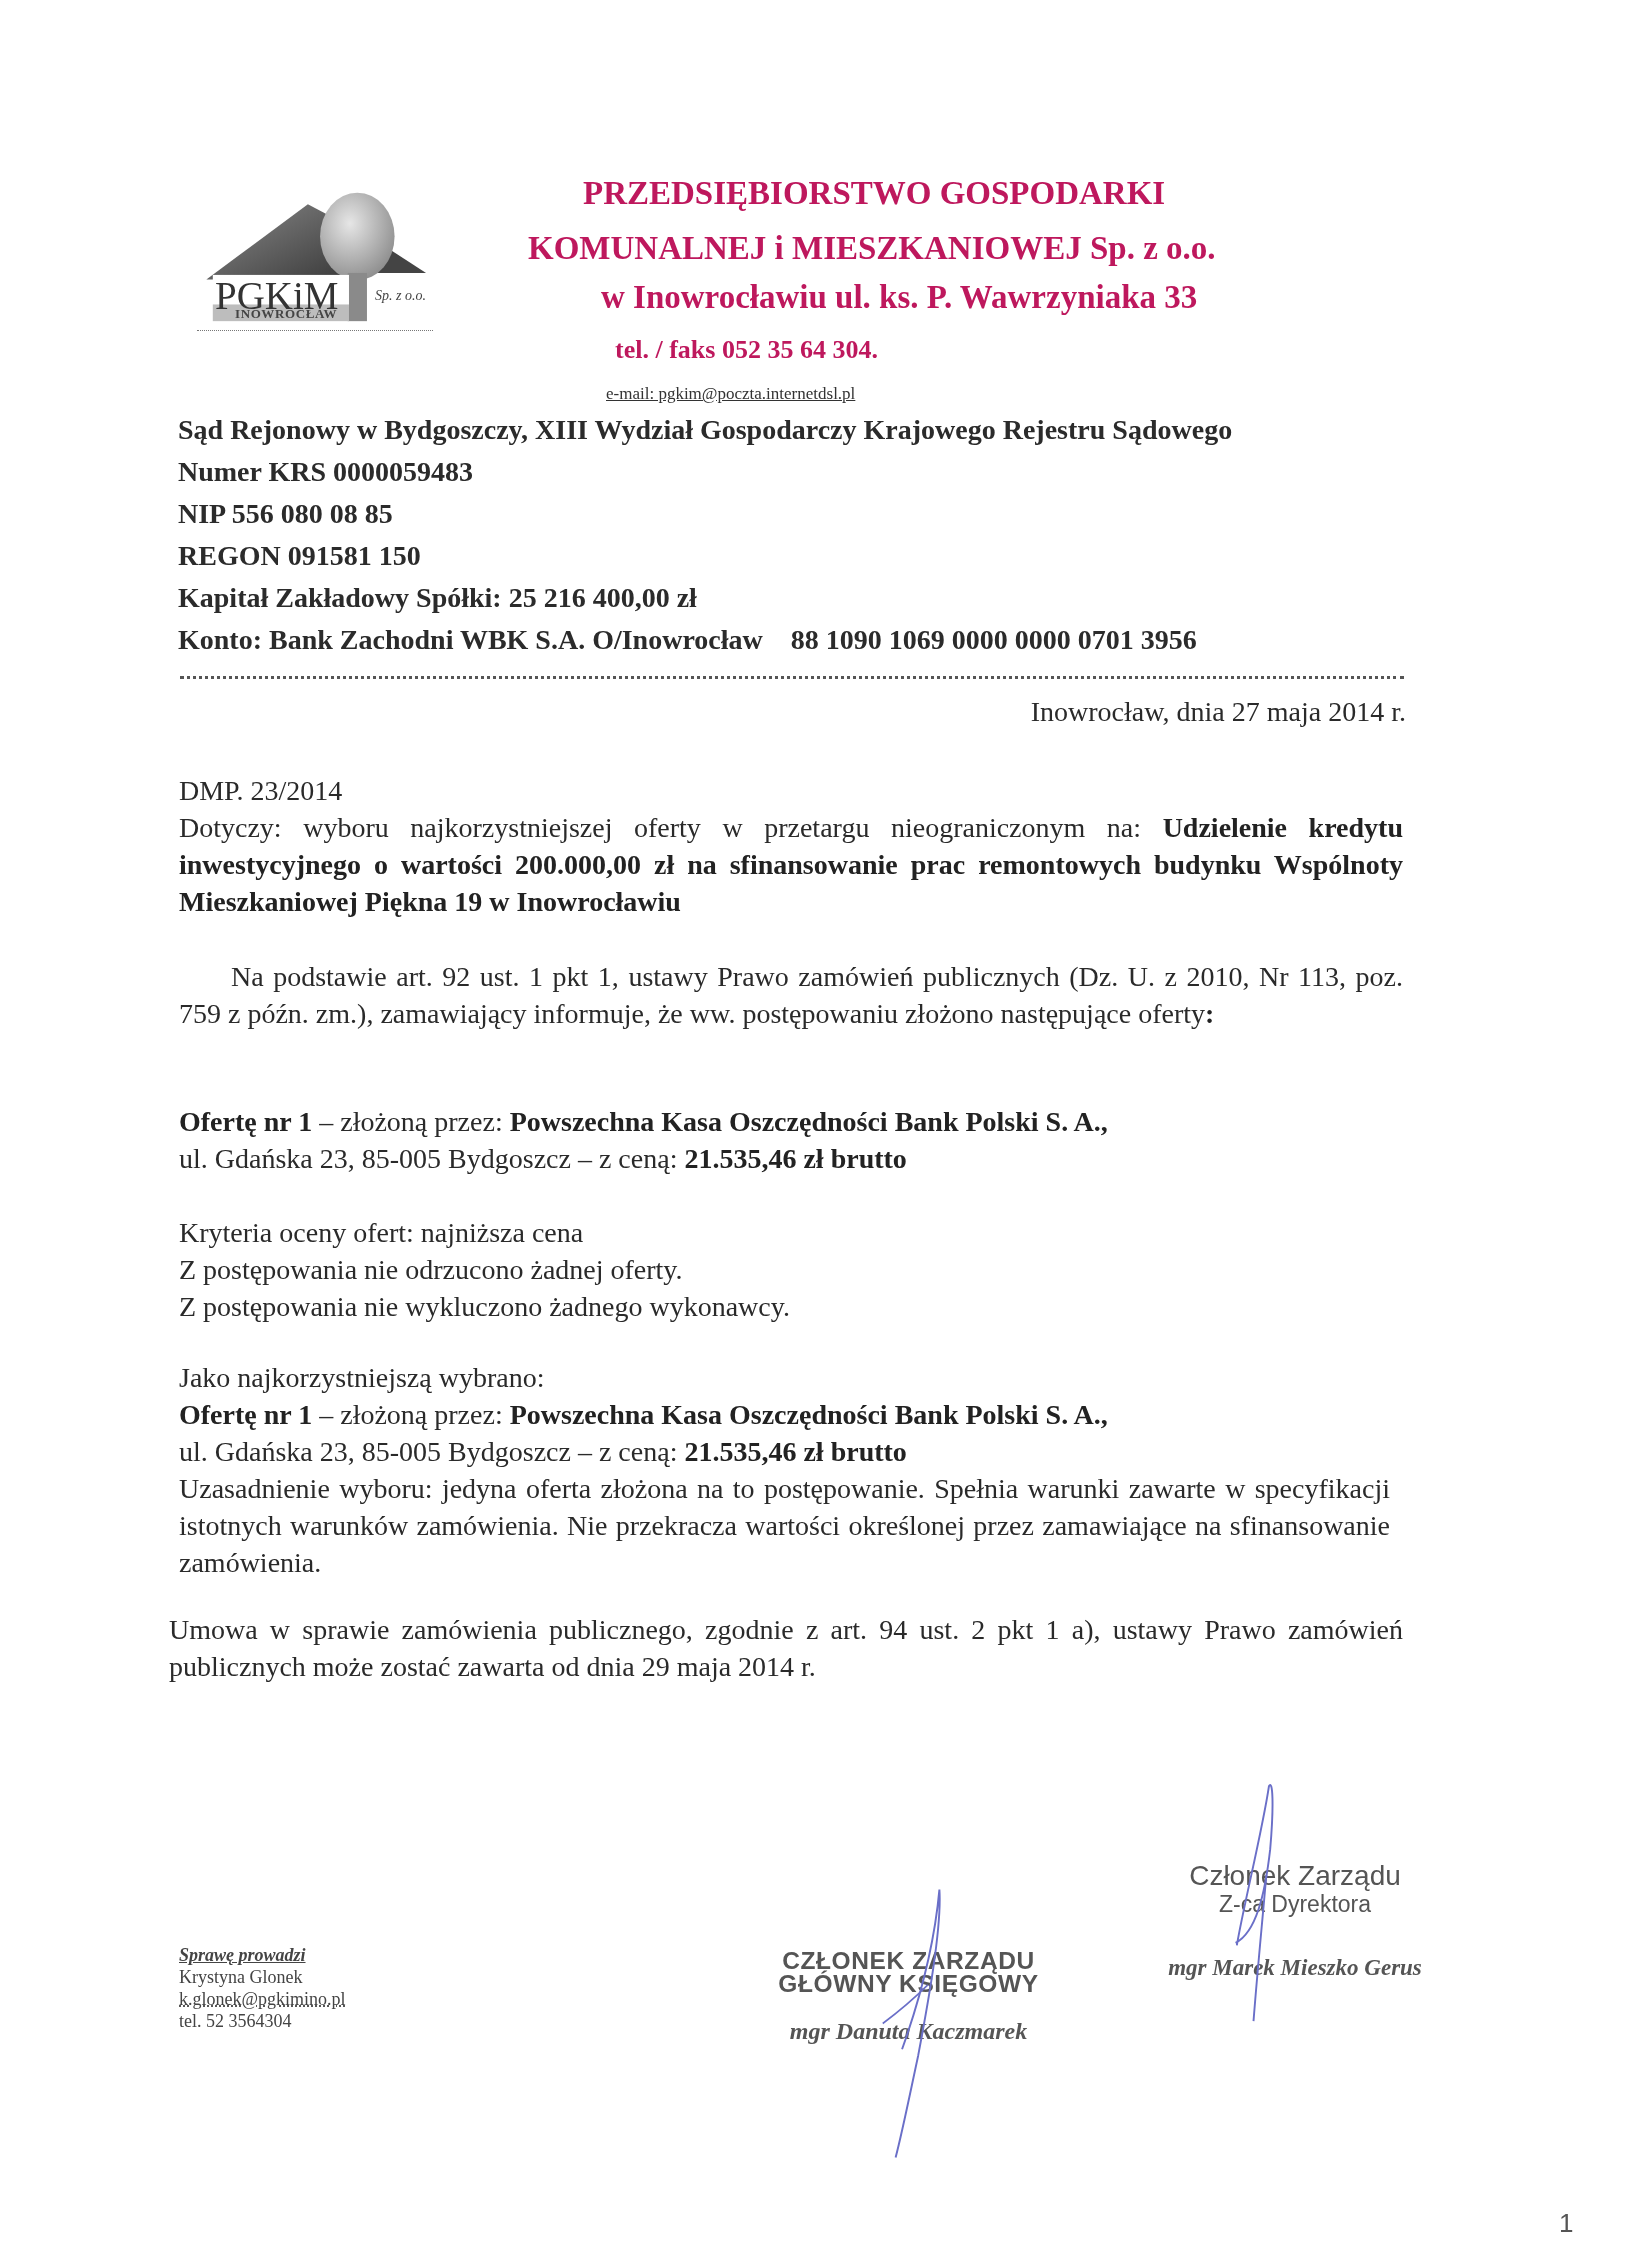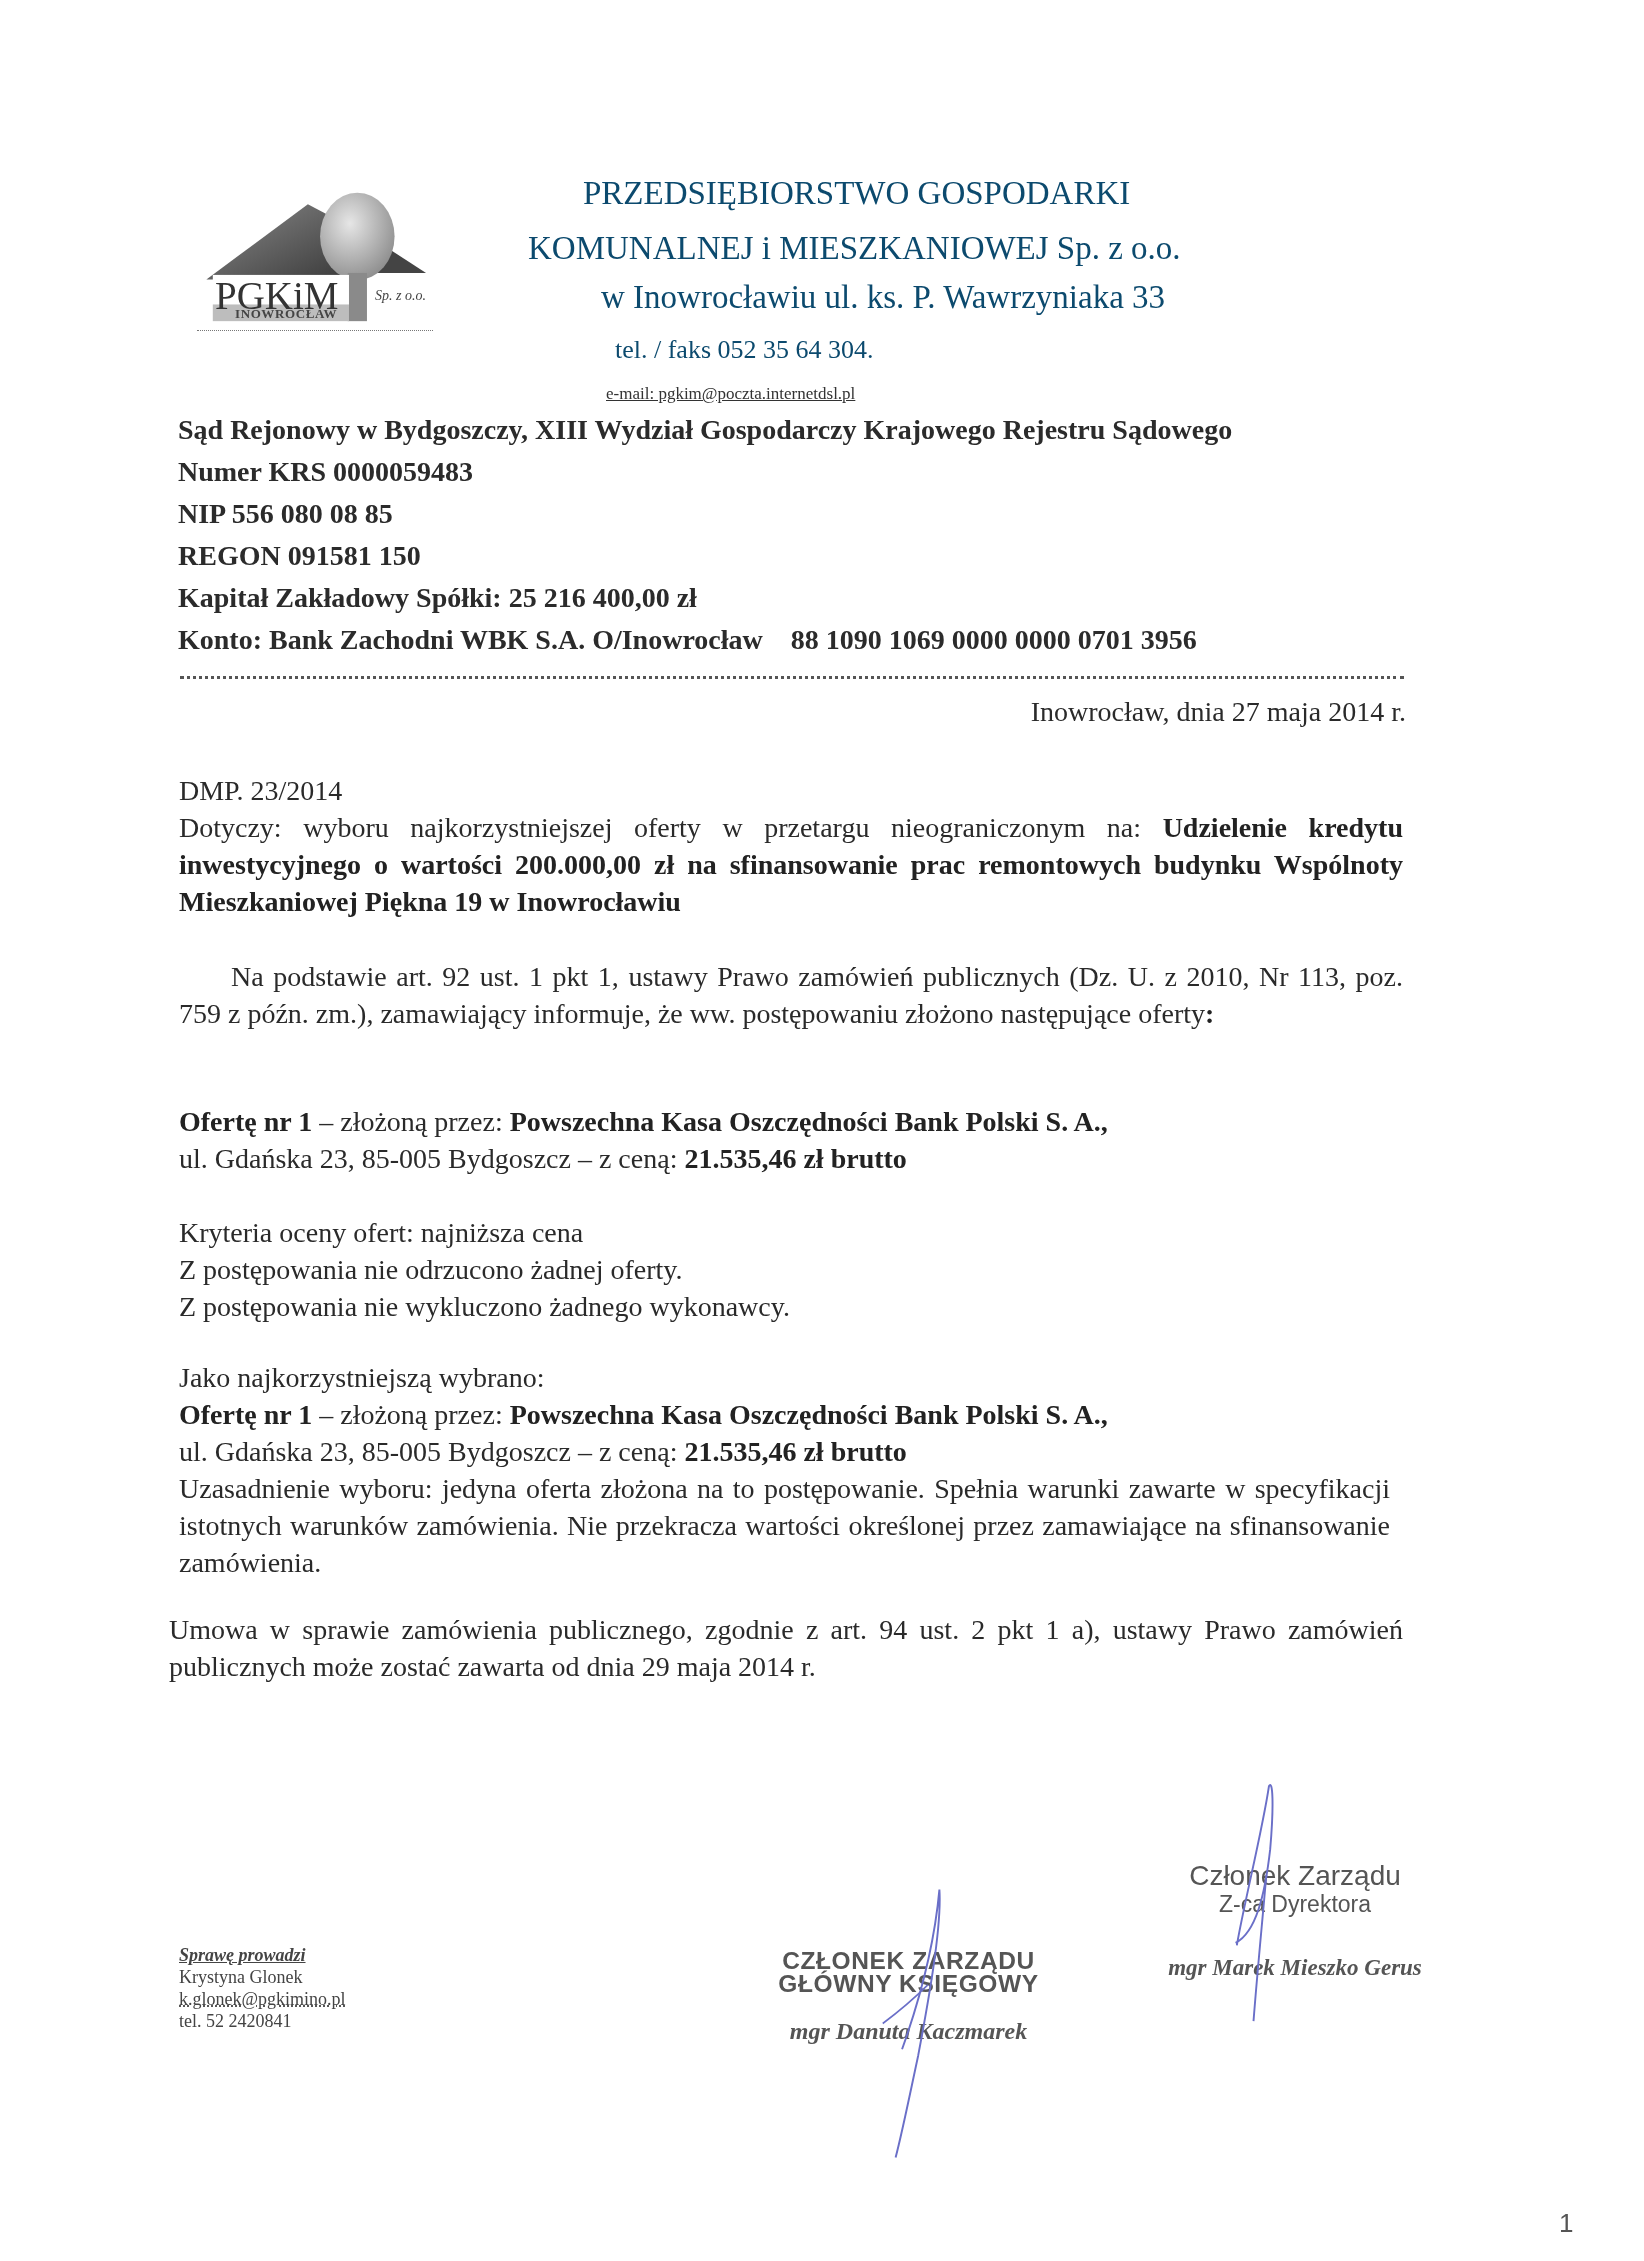--- a/index.html
+++ b/index.html
@@ -3,21 +3,21 @@
 <meta charset="utf-8">
 <style>
   html, body { margin: 0; padding: 0; background: #ffffff; }
   body {
     width: 1644px; height: 2261px; position: relative; overflow: hidden;
     font-family: "Liberation Serif", serif; color: #2a2a2a;
   }
   .abs { position: absolute; }
   .logo { left: 193px; top: 167px; width: 258px; height: 167px; }
   .logo-rule { left: 197px; top: 330px; width: 236px; height: 0; border-top: 1.3px dotted #777; }
-  .hdr { font-weight: normal; font-size: 33px; line-height: 39px; white-space: nowrap; color: #0c4a6e; }
+  .hdr { font-weight: bold; font-size: 33px; line-height: 39px; white-space: nowrap; color: #be185d; }
   .hdr-1 { left: 583px; top: 174px; }
   .hdr-2 { left: 528px; top: 229px; }
   .hdr-3 { left: 586px; top: 278px; margin-left: 15px; }
   .hdr-4 { left: 615px; top: 330px; font-size: 26px; }
   .hdr-email { left: 606px; top: 374px; font-size: 17px; font-weight: normal; text-decoration: underline; color: #333; }
   .reg { left: 178px; font-weight: bold; font-size: 28px; line-height: 36px; white-space: nowrap; color: #2b2b2b; }
   .dots { left: 180px; top: 676px; width: 1224px; height: 3.9px; border-top: 3.2px dotted #555; }
   .date { right: 238px; top: 693px; font-size: 28px; white-space: nowrap; }
   .body-text { font-size: 28px; line-height: 37px; color: #2a2a2a; }
   .block { left: 179px; width: 1224px; }
@@ -106,21 +106,21 @@
   <div><span>ul. Gdańska 23, 85-005 Bydgoszcz – z ceną: </span><b>21.535,46 zł brutto</b></div>
   <div class="justify" style="width:1211px;">Uzasadnienie wyboru: jedyna oferta złożona na to postępowanie. Spełnia warunki zawarte w specyfikacji istotnych warunków zamówienia. Nie przekracza wartości określonej przez zamawiające na sfinansowanie zamówienia.</div>
 </div>
 
 <div class="abs body-text justify" style="left:169px;width:1234px;top:1611px;">Umowa w sprawie zamówienia publicznego, zgodnie z art. 94 ust. 2 pkt 1 a), ustawy Prawo zamówień publicznych może zostać zawarta od dnia 29 maja 2014 r.</div>
 
 <div class="abs foot-left">
   <div class="title">Sprawę prowadzi</div>
   <div>Krystyna Glonek</div>
   <div class="mail">k.glonek@pgkimino.pl</div>
-  <div>tel. 52 2420841</div>
+  <div>tel. 52 3564304</div>
 </div>
 
 <div class="abs stamp stamp-mid">
   <div>CZŁONEK ZARZĄDU</div>
   <div>GŁÓWNY KSIĘGOWY</div>
   <div class="nm">mgr Danuta Kaczmarek</div>
 </div>
 <svg class="sig" style="left:857px;top:1888px;" width="103" height="271" viewBox="0 0 160 420">
   <path d="M70,250 C95,180 120,90 128,2 C132,60 110,180 95,260 C80,330 70,380 60,418" fill="none" stroke="#6a6fc8" stroke-width="3"></path>
   <path d="M40,210 C80,180 100,160 110,150" fill="none" stroke="#6a6fc8" stroke-width="2.5"></path>

